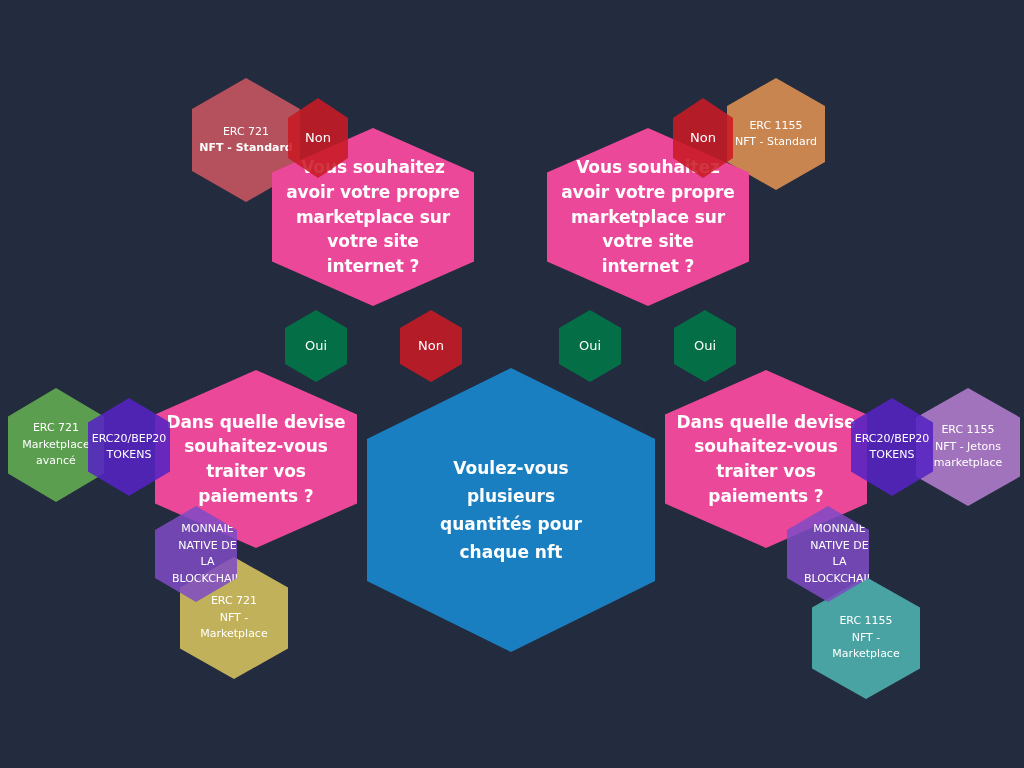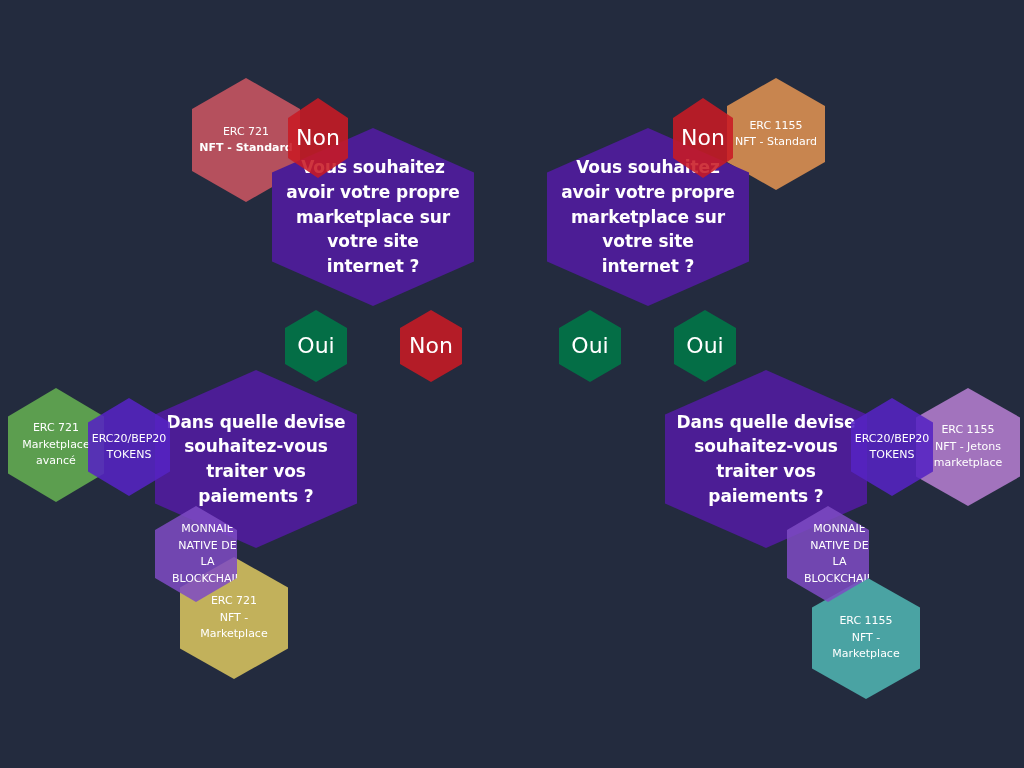--- a/index.html
+++ b/index.html
@@ -21,28 +21,28 @@
     color:#ffffff;
     -webkit-clip-path:polygon(50% 0%,100% 25%,100% 75%,50% 100%,0% 75%,0% 25%);
     clip-path:polygon(50% 0%,100% 25%,100% 75%,50% 100%,0% 75%,0% 25%);
     box-sizing:border-box;
     line-height:1.45;
     user-select:none;
   }
   .hex .lbl{ padding:0 6px; display:block; }
 
   
-  .q-big{ background:#4c1d95; font-weight:700; }
+  .q-big{ background:#ec4899; font-weight:700; }
   .q-big .lbl{ font-size:17px; line-height:1.45; letter-spacing:-0.1px; }
 
   .q-center{ background:#1a7fc1; font-weight:700; }
   .q-center .lbl{ font-size:17px; line-height:1.65; }
 
   
-  .ans{ font-size:22px; font-weight:400; }
+  .ans{ font-size:13px; font-weight:400; }
   .ans-oui{ background:rgba(0,120,72,0.88);text-align:right; }
   .ans-non{ background:rgba(200,26,36,0.88); }
 
   
   .res{ font-size:11px; line-height:1.5; }
   .res .l1{ display:block; }
   .res .l2{ display:block; }
   .res .l3{ display:block;text-align:center; }
 
   .c-red{     background:#b5505d; }
@@ -151,20 +151,28 @@
   </div>
 
   <div class="hex res c-purple" style="left:155px;top:506px;width:82px;height:96px;">
     <span class="lbl">
       <span class="l1">MONNAIE</span>
       <span class="l2">NATIVE DE LA</span>
       <span class="l3">BLOCKCHAIN</span>
     </span>
   </div>
 
+  <div class="hex q-center" style="left:367px;top:368px;width:288px;height:284px;">
+    <span class="lbl">
+      <span>Voulez-vous</span><br>
+      <span>plusieurs</span><br>
+      <span>quantités pour</span><br>
+      <span>chaque nft</span>
+    </span>
+  </div>
 
   <div class="hex q-big" style="left:665px;top:370px;width:202px;height:178px;">
     <span class="lbl">
       <span>Dans quelle devise</span><br>
       <span>souhaitez-vous</span><br>
       <span>traiter vos</span><br>
       <span>paiements ?</span>
     </span>
   </div>
 

